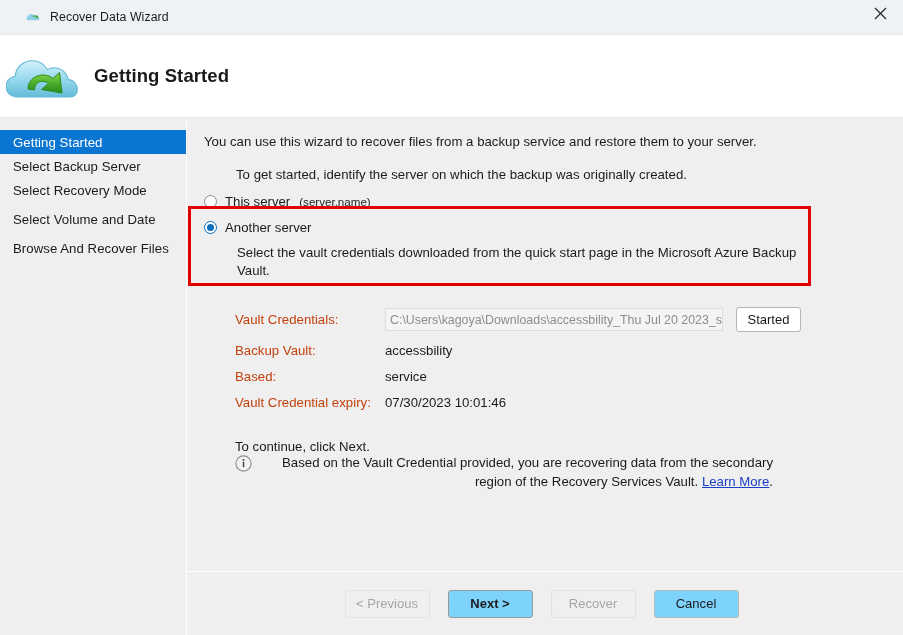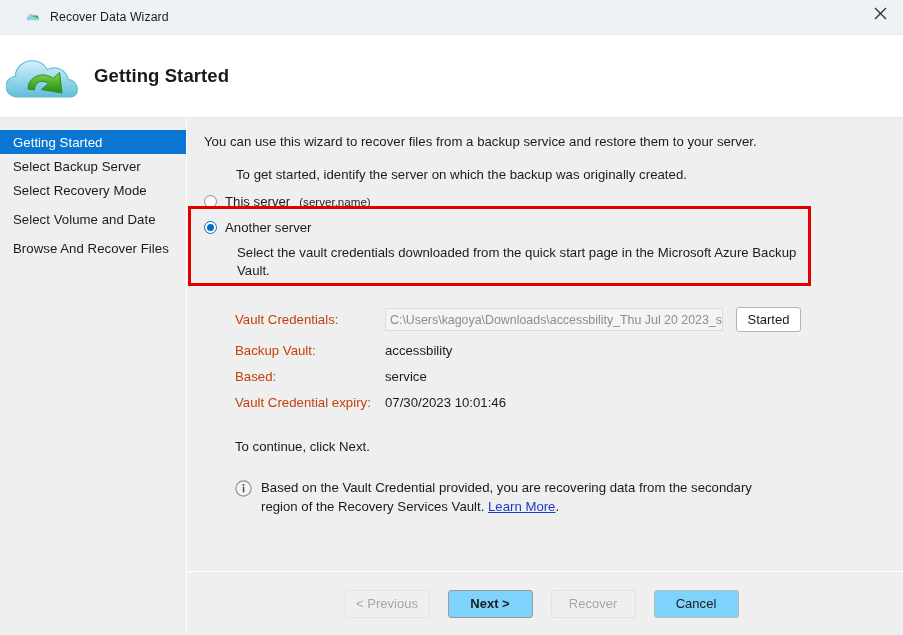--- a/index.html
+++ b/index.html
@@ -258,23 +258,24 @@
 
   
   .continue-line {
     margin-left: 31px;
     margin-top: 29px;
     font-size: 13.2px;
     color: #1b1b1b;
   }
   .info-row {
     margin-left: 31px;
-    margin-top: 25px;
+    margin-top: 0;
     display: flex;
     align-items: flex-start;
+    text-align: right;
   }
   .info-icon {
     width: 17px;
     height: 17px;
     flex: 0 0 auto;
     margin-right: 9px;
     margin-top: 1px;
   }
   .info-text {
     font-size: 13.2px;

